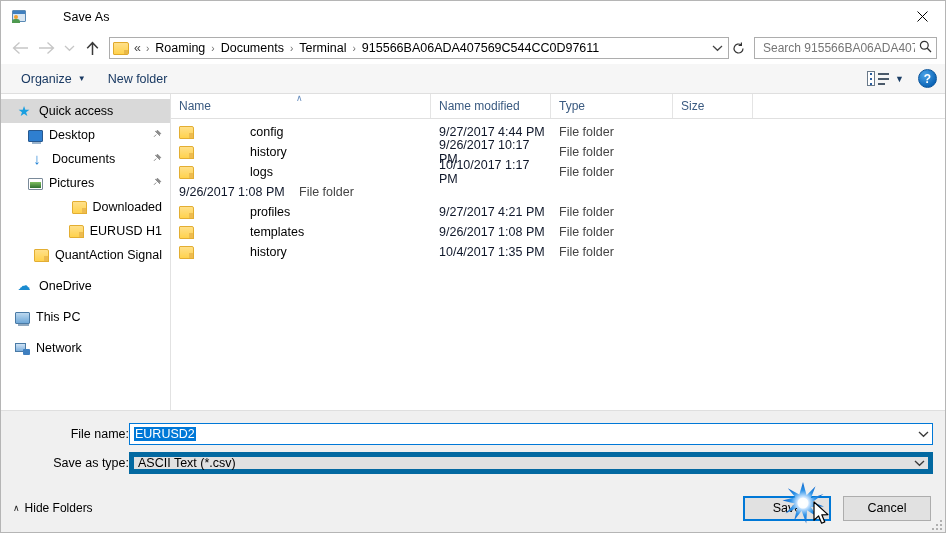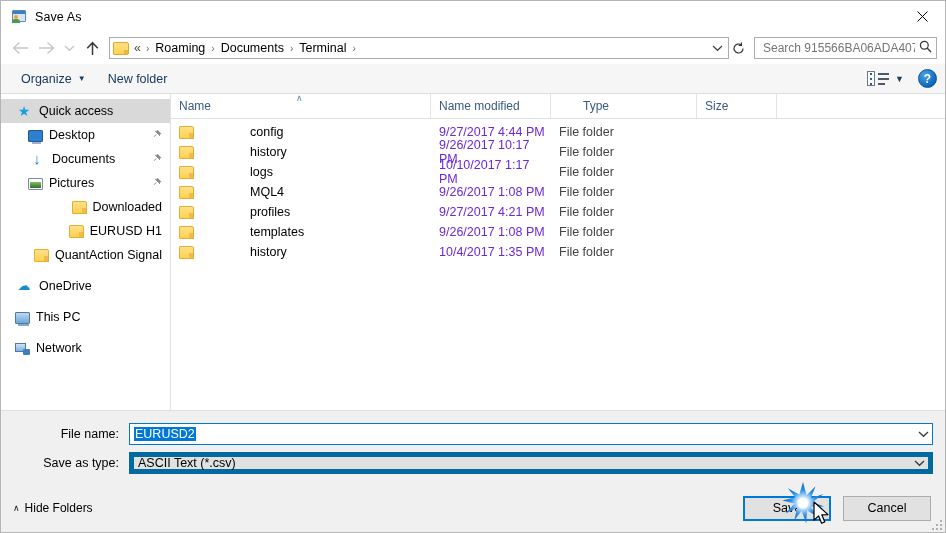--- a/index.html
+++ b/index.html
@@ -22,20 +22,21 @@
     border: 1px solid #b5b5b5;
     display: flex; flex-direction: column;
   }
 
   
   .titlebar {
     height: 31px; min-height: 31px;
     background: #ffffff;
     display: flex; align-items: center;
     position: relative;
+    gap: 28px;
   }
   .title-icon {
     width: 16px; height: 16px;
     margin-left: 10px; margin-right: 8px;
     position: relative;
     flex: none;
   }
   .title-icon .ti-back {
     position: absolute; left: 1px; top: 1px;
     width: 14px; height: 12px;
@@ -330,21 +331,21 @@
   }
   .col-h {
     display: flex; align-items: center;
     font-size: 12px; color: #3a5a80;
     padding-left: 8px;
     border-right: 1px solid #e4e4e4;
     position: relative;
   }
   .col-h.c-name { width: 260px; flex: none; }
   .col-h.c-date { width: 120px; flex: none; }
-  .col-h.c-type { width: 122px; flex: none; margin-left: 24px; }
+  .col-h.c-type { width: 122px; flex: none; }
   .col-h.c-size { width: 80px; flex: none; }
   .col-h.c-rest { flex: 1 1 auto; border-right: none; }
   .sort-caret {
     position: absolute; left: 125px; top: -1px;
     color: #6a8fbf; font-size: 9px;
   }
   .rows { flex: 1 1 auto; overflow: hidden; padding-top: 3px; }
   .row {
     height: 20px;
     display: flex; align-items: center;
@@ -363,38 +364,38 @@
     border: 1px solid #e3ae32;
     border-radius: 1px 2px 2px 1px;
   }
   .cell-name .f-ico::after {
     content: ""; position: absolute;
     right: -1px; bottom: -1px; width: 4px; height: 5px;
     background: #edbb4f;
     border-right: 1px solid #e3ae32;
     border-bottom: 1px solid #e3ae32;
   }
-  .cell-date { width: 120px; flex: none; color: #6d28d9; padding-left: 8px; }
+  .cell-date { width: 120px; flex: none; color: #0f172a; padding-left: 8px; }
   .cell-type { width: 122px; flex: none; color: #444; padding-left: 8px; }
   .cell-size { width: 80px; flex: none; color: #444; padding-left: 8px; }
 
   
   .form-area {
     background: #f0f0f0;
     padding: 12px 12px 10px 12px;
     flex: none;
   }
   .form-row {
     display: flex; align-items: center;
     margin-bottom: 7px;
   }
   .form-row:last-child { margin-bottom: 0; }
   .form-label {
     width: 116px; flex: none;
-    text-align: right; padding-right: 10px;
+    text-align: right; 
     font-size: 12.5px; color: #000;
   }
   .combo {
     flex: 1 1 auto;
     height: 22px;
     display: flex; align-items: center;
     position: relative;
     min-width: 0;
   }
   .combo.filename {
@@ -520,20 +521,21 @@
       <div class="addr-folder-icon"></div>
       <div class="crumbs">
         <span class="crumb overflow">«</span>
         <span class="crumb-sep">›</span>
         <span class="crumb">Roaming</span>
         <span class="crumb-sep">›</span>
         <span class="crumb">Documents</span>
         <span class="crumb-sep">›</span>
         <span class="crumb">Terminal</span>
         <span class="crumb-sep">›</span>
+        <span class="crumb">915566BA06ADA407569C544CC0D97611</span>
       </div>
       <div class="addr-arrow">
         <svg width="11" height="8" viewBox="0 0 11 8" aria-hidden="true">
           <path d="M1 2 L5.5 6.3 L10 2" stroke="currentColor" stroke-width="1.2" fill="none"></path>
         </svg>
       </div>
     </div>
     <div class="addr-refresh">
       <svg width="13" height="13" viewBox="0 0 13 13" aria-hidden="true">
         <path d="M11 6.5 A4.5 4.5 0 1 1 9.2 2.9" stroke="currentColor" stroke-width="1.2" fill="none"></path>
@@ -692,24 +694,20 @@
           <div class="cell-name">
             <span class="f-ico"></span>
             <span>logs</span>
           </div>
           <div class="cell-date">10/10/2017 1:17 PM</div>
           <div class="cell-type">File folder</div>
           <div class="cell-size"></div>
         </div>
 
         <div class="row">
-          <div class="cell-name">
-            <span class="f-ico"></span>
-            <span>MQL4</span>
-          </div>
           <div class="cell-date">9/26/2017 1:08 PM</div>
           <div class="cell-type">File folder</div>
           <div class="cell-size"></div>
         </div>
 
         <div class="row">
           <div class="cell-name">
             <span class="f-ico"></span>
             <span>profiles</span>
           </div>

